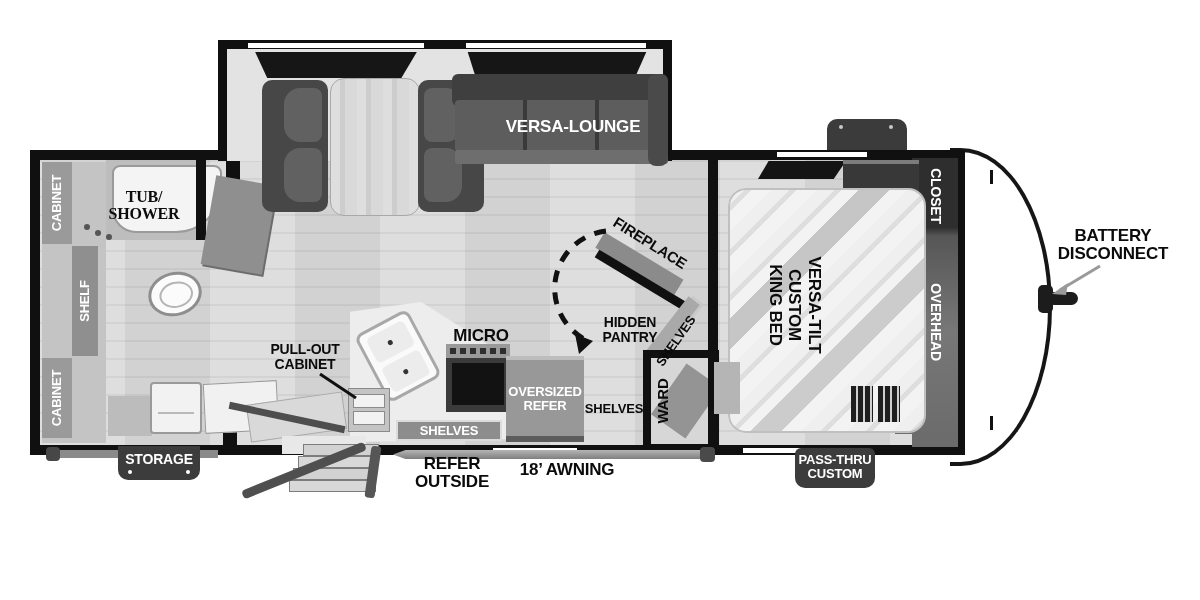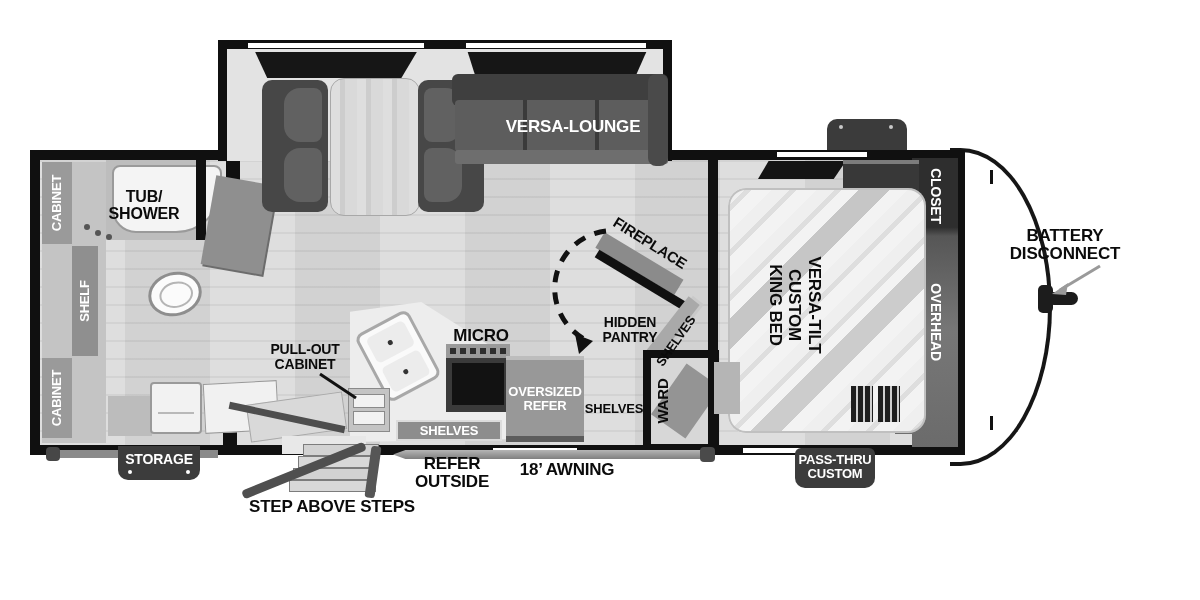--- a/index.html
+++ b/index.html
@@ -168,21 +168,21 @@
     <path d="M 606 231 A 58 58 0 0 0 584 339" fill="none" stroke="#111" stroke-width="5" stroke-dasharray="12 10"></path>
     <polygon points="575,334 593,341 579,354" fill="#111"></polygon>
     <line x1="1100" y1="266" x2="1060" y2="290" stroke="#9a9a9a" stroke-width="3"></line>
     <polygon points="1052,294 1068,283 1066,295" fill="#9a9a9a"></polygon>
     <line x1="320" y1="374" x2="356" y2="398" stroke="#111" stroke-width="3"></line>
   </svg>
 
   <div class="lbl lw" style="left:57px;top:203px;font-size:13px;transform:translate(-50%,-50%) rotate(-90deg);">CABINET</div>
   <div class="lbl lw" style="left:85px;top:301px;font-size:13px;transform:translate(-50%,-50%) rotate(-90deg);">SHELF</div>
   <div class="lbl lw" style="left:57px;top:398px;font-size:13px;transform:translate(-50%,-50%) rotate(-90deg);">CABINET</div>
-  <div class="lbl" style="left:144px;top:206px;font-size:16px;">TUB/
+  <div class="lbl" style="left:144px;top:206px;font-size:16px;font-family:Liberation Serif, serif;">TUB/
 SHOWER</div>
 
   <div class="lbl lw" style="left:573px;top:127px;font-size:17px;">VERSA-LOUNGE</div>
   <div class="lbl" style="left:650px;top:243px;font-size:15px;transform:translate(-50%,-50%) rotate(32deg);">FIREPLACE</div>
   <div class="lbl" style="left:630px;top:330px;font-size:14px;">HIDDEN
 PANTRY</div>
   <div class="lbl" style="left:676px;top:341px;font-size:13px;transform:translate(-50%,-50%) rotate(-55deg);">SHELVES</div>
 
   <div class="lbl" style="left:481px;top:336px;font-size:17px;">MICRO</div>
   <div class="lbl" style="left:305px;top:357px;font-size:14px;">PULL-OUT
@@ -192,23 +192,22 @@
 REFER</div>
   <div class="lbl" style="left:614px;top:409px;font-size:13px;">SHELVES</div>
   <div class="lbl" style="left:663px;top:401px;font-size:15px;transform:translate(-50%,-50%) rotate(-90deg);">WARD</div>
 
   <div class="lbl" style="left:795px;top:305px;font-size:17px;line-height:1.15;transform:translate(-50%,-50%) rotate(90deg);">VERSA-TILT
 CUSTOM
 KING BED</div>
   <div class="lbl lw" style="left:936px;top:196px;font-size:14px;transform:translate(-50%,-50%) rotate(90deg);">CLOSET</div>
   <div class="lbl lw" style="left:936px;top:322px;font-size:14px;transform:translate(-50%,-50%) rotate(90deg);">OVERHEAD</div>
 
-  <div class="lbl" style="left:1065px;top:245px;font-size:17px;">BATTERY
+  <div class="lbl" style="left:1113px;top:245px;font-size:17px;">BATTERY
 DISCONNECT</div>
   <div class="lbl lw" style="left:159px;top:459px;font-size:14px;">STORAGE</div>
   <div class="lbl lw" style="left:835px;top:467px;font-size:13px;">PASS-THRU
 CUSTOM</div>
   <div class="lbl" style="left:452px;top:473px;font-size:17px;">REFER
 OUTSIDE</div>
   <div class="lbl" style="left:567px;top:470px;font-size:17px;">18’ AWNING</div>
-  <div class="lbl" style="left:332px;top:507px;font-size:17px;">STEP ABOVE STEPS</div>
 
 </div>
 
 </body></html>

